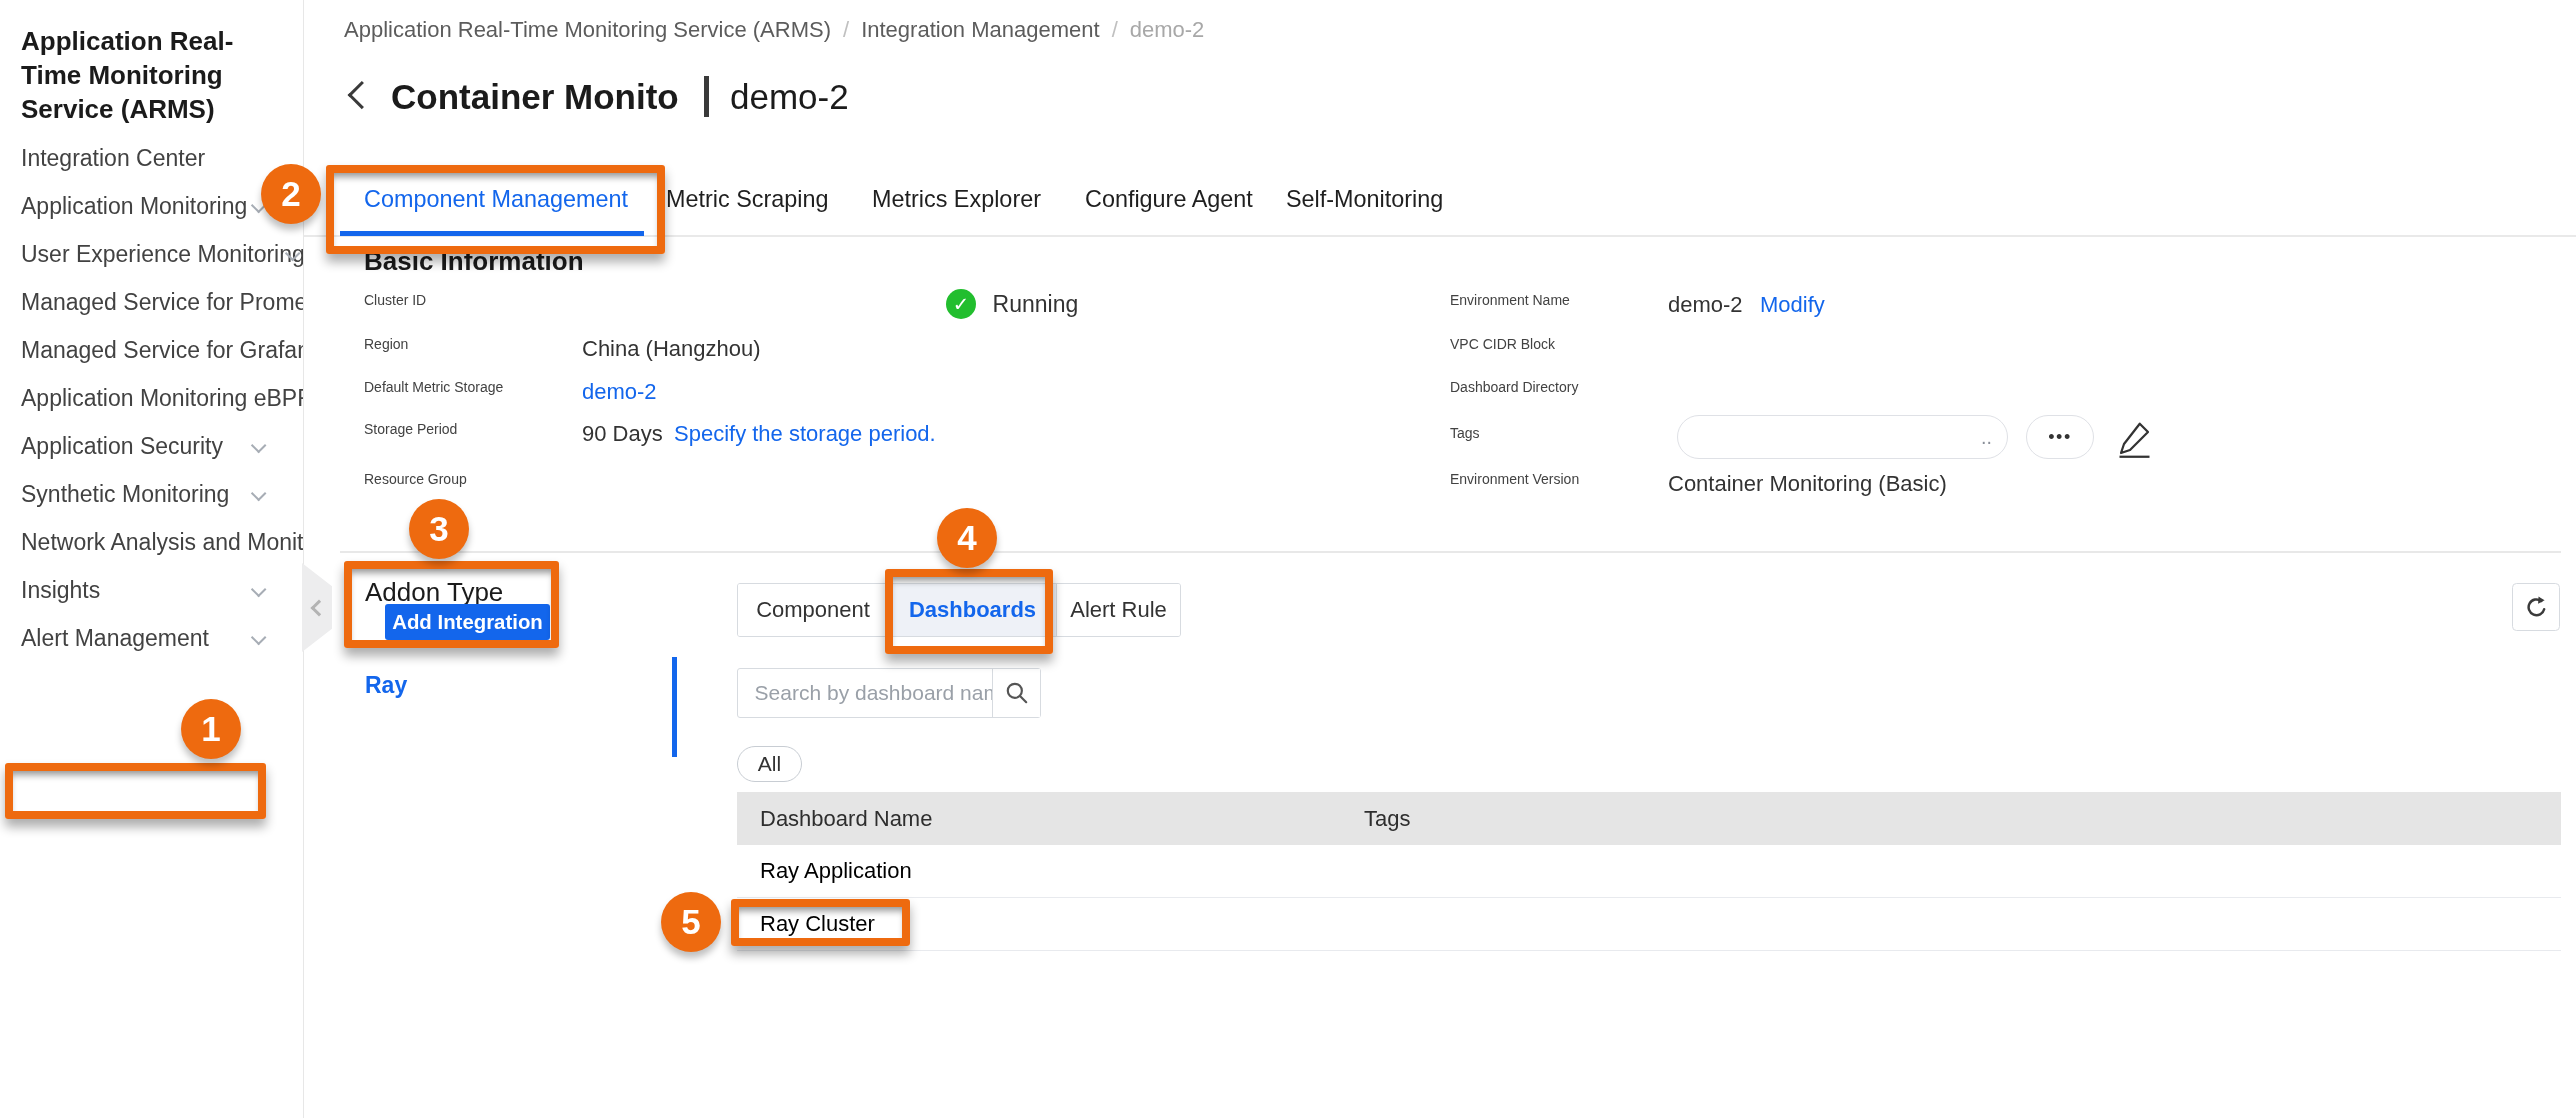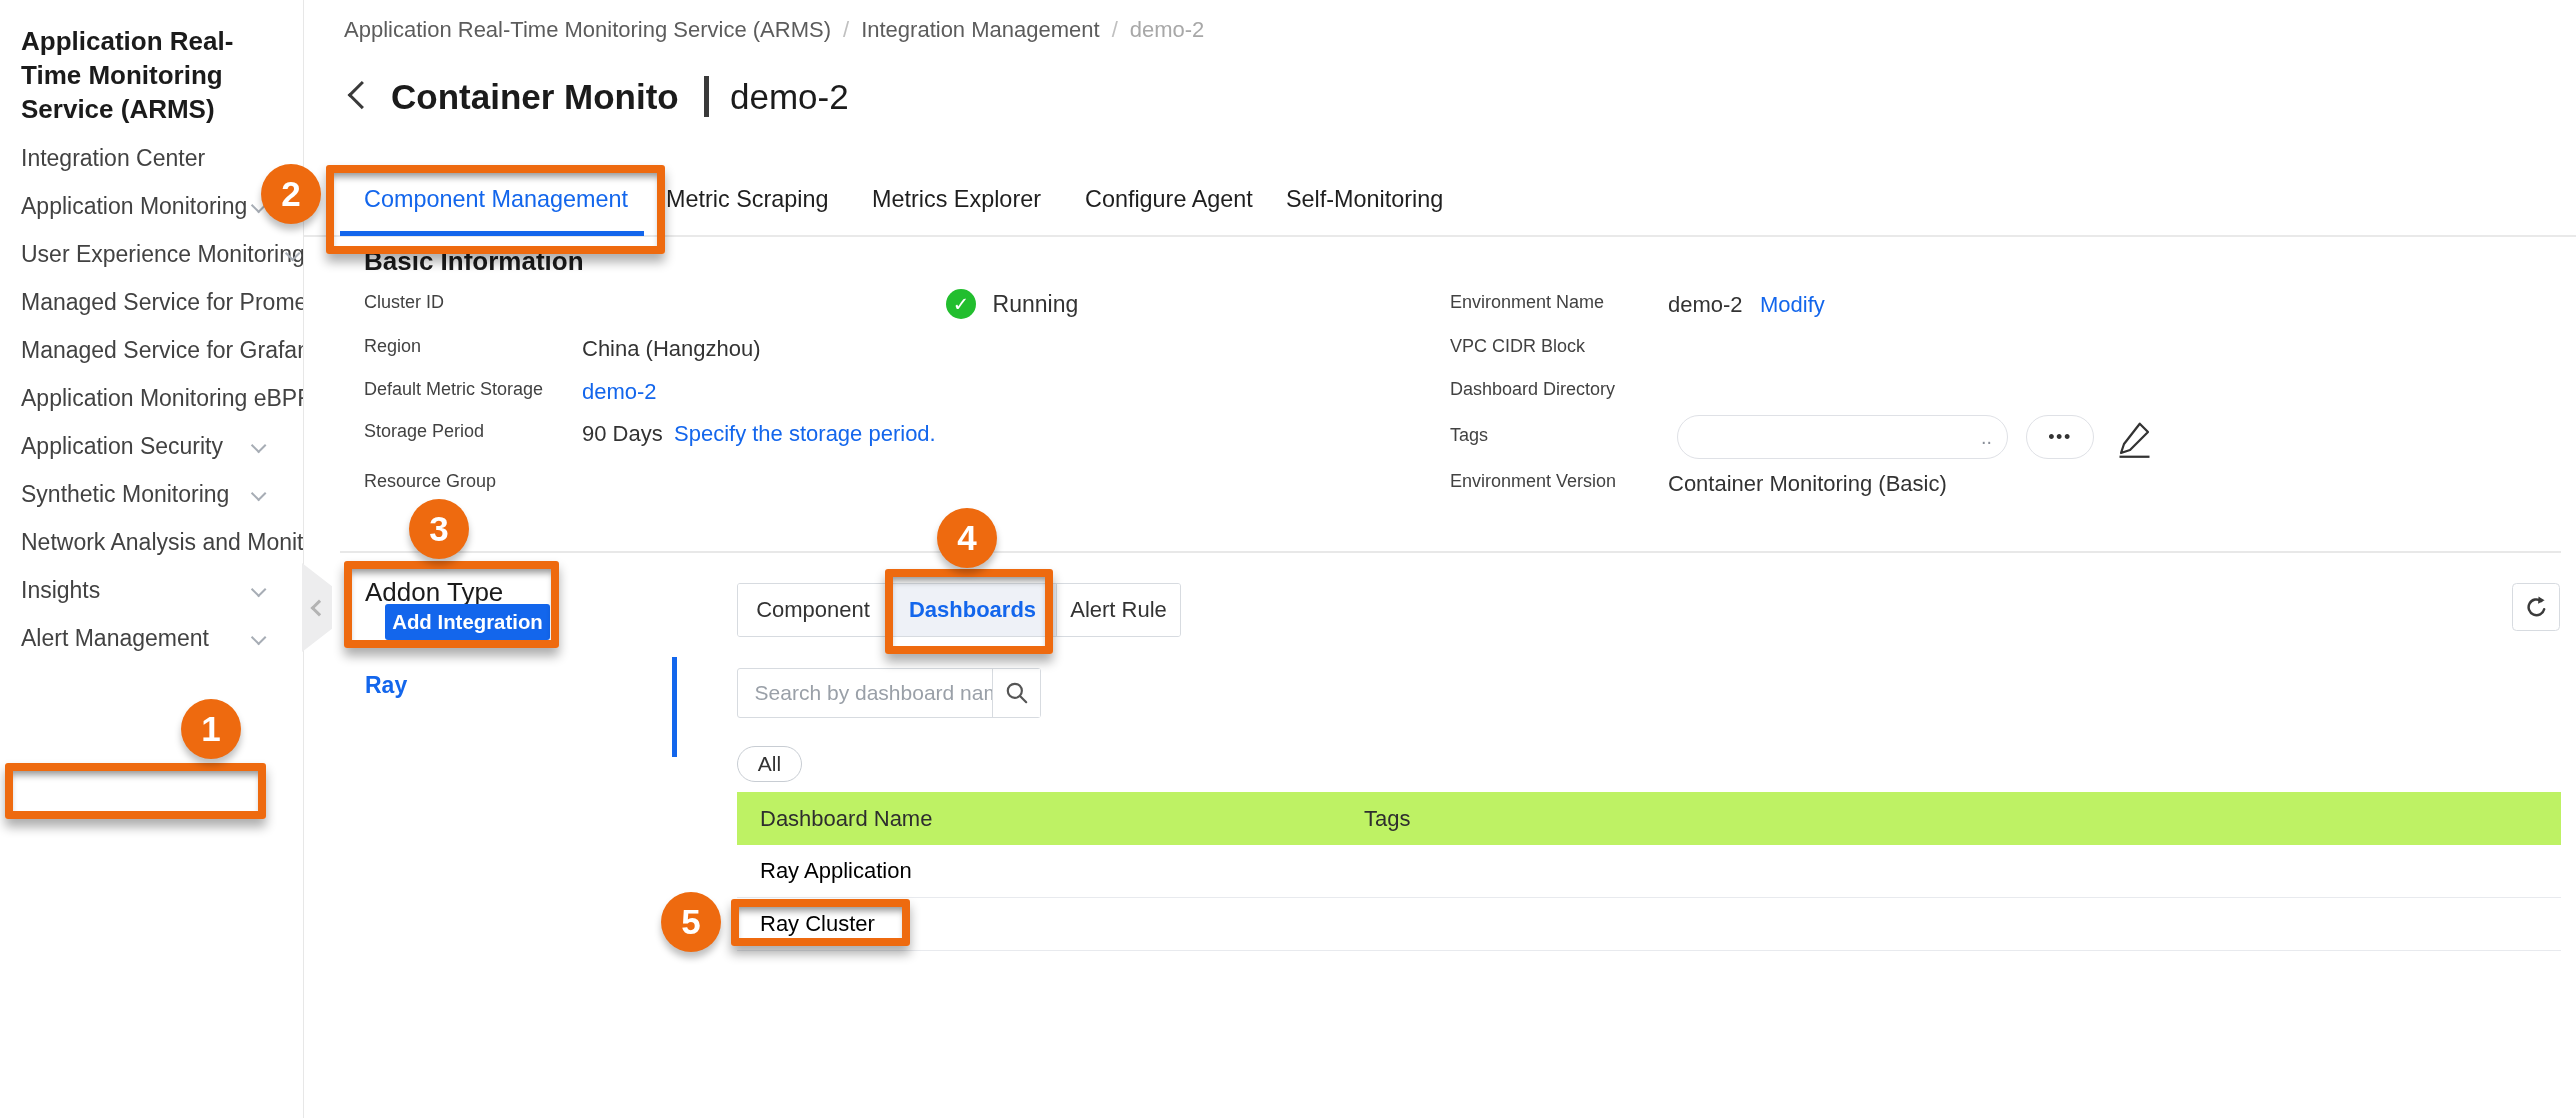--- a/index.html
+++ b/index.html
@@ -66,21 +66,21 @@
   
   #tabs-underline-row {
     position: absolute; left: 304px; right: 0; top: 235px; height: 1.5px; background: #e9e9e9;
   }
   .tab { position: absolute; top: 186px; font-size: 23.4px; color: #1f1f1f; cursor: pointer; }
   .tab.active { color: #1366ec; }
   #tab-underline { position: absolute; left: 340px; top: 231px; width: 304px; height: 5.3px; background: #1366ec; }
 
   
   #basic-heading { position: absolute; left: 364px; top: 246px; font-size: 26px; font-weight: bold; color: #1b1b1b; }
-  .info-label { position: absolute; font-size: 18px; color: #424242; }
+  .info-label { position: absolute; font-size: 14px; color: #424242; }
   .info-value { position: absolute; font-size: 22px; color: #333; }
   .blue-link { color: #1366ec; cursor: pointer; }
   #status-running { position: absolute; left: 946px; top: 289px; display: flex; align-items: center; }
   #status-dot {
     width: 30px; height: 30px; border-radius: 50%; background: #22be2e;
     color: #fff; font-size: 19.6px; font-weight: bold;
     display: flex; align-items: center; justify-content: center;
   }
   #status-text { margin-left: 16.6px; font-size: 23px; color: #333; }
 
@@ -149,21 +149,21 @@
   #filter-chip {
     position: absolute; left: 737px; top: 746px; width: 65px; height: 36px;
     border: 1.5px solid #c8cdd3; border-radius: 18px; background: #fff;
     display: flex; align-items: center; justify-content: center;
     font-size: 21px; color: #333; cursor: pointer;
   }
 
   
   #dash-table { position: absolute; left: 737px; top: 792px; width: 1824px; }
   #dash-table .thead {
-    height: 53px; background: #bef264; display: flex; align-items: center;
+    height: 53px; background: #e5e5e5; display: flex; align-items: center;
     font-size: 22px; color: #2e2e2e; font-weight: 500;
   }
   #dash-table .cell-name { width: 627px; padding-left: 23px; }
   #dash-table .cell-tags { flex: 1; }
   #dash-table .trow {
     height: 53px; display: flex; align-items: center;
     border-bottom: 1.5px solid #e8eaee; font-size: 22px; cursor: pointer; background: #fff;
   }
   #dash-table .trow .row-link { color: #000000; }
 

